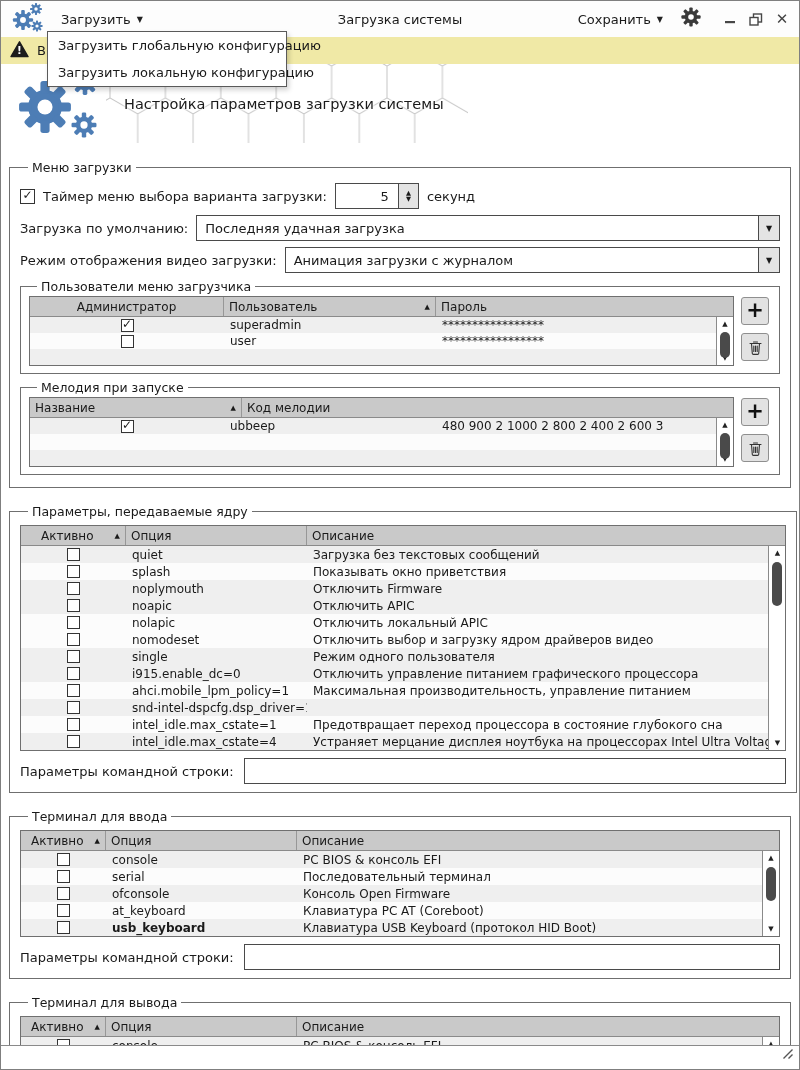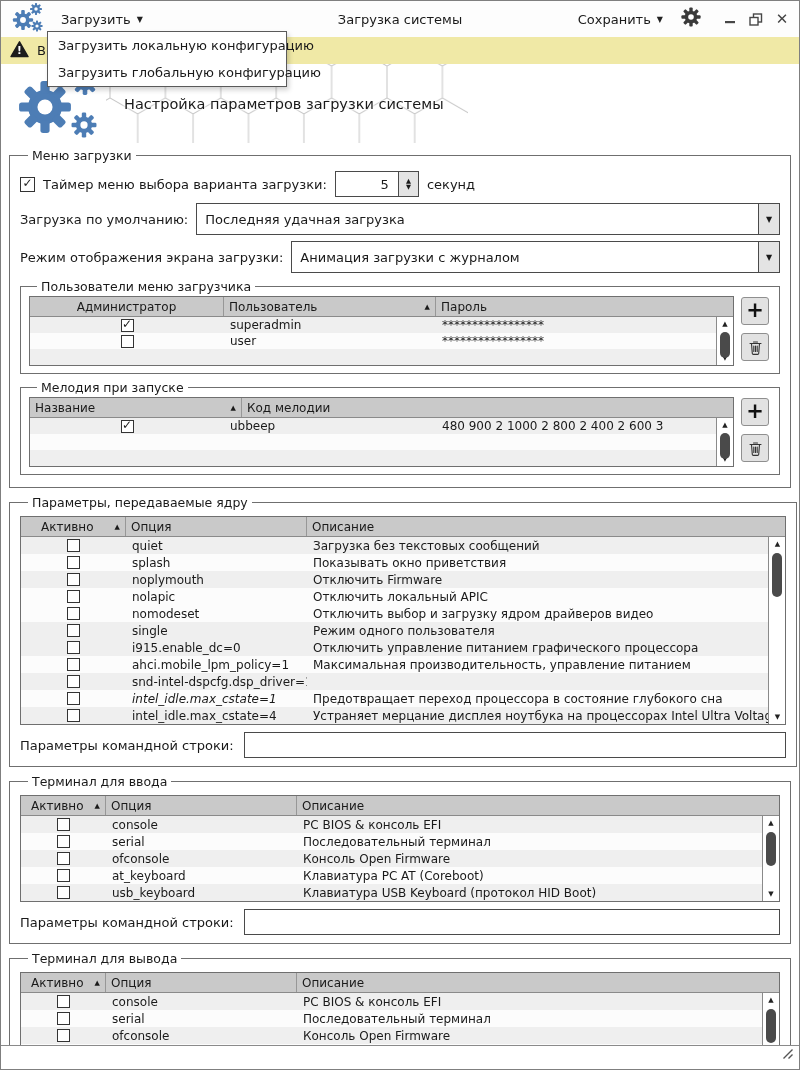--- a/index.html
+++ b/index.html
@@ -33,36 +33,36 @@
   .dropdown-item { padding:6px 10px; font-size:13px; white-space:nowrap; }
 
   
   .banner { height:80px; position:relative; }
   .banner-logo { position:absolute; left:10px; top:3px; }
   .hexwrap { position:absolute; left:105px; top:0; width:362px; height:79px; overflow:hidden; }
   .banner-title { position:absolute; left:123px; top:50%; transform:translateY(-50%); font-size:14.5px;
     text-shadow:0 0 3px #fff,0 0 3px #fff,0 0 4px #fff; z-index:2; }
 
   
-  fieldset.gb { border:1px solid #6f6f6f; margin:4px 8px 7px; padding:2px 10px 8px; }
+  fieldset.gb { border:1px solid #6f6f6f; margin:16px 8px 7px; padding:2px 10px 8px; }
   fieldset.gb legend { font-size:12.5px; padding:0 4px; margin-left:8px; }
   fieldset.gb.nested { margin:6px 0 4px; padding:2px 8px 7px; }
 
   
   .formrow { display:flex; align-items:center; gap:8px; margin:6px 0; font-size:13px; }
   .cb { width:13px; height:13px; border:1px solid #333; background:#fff; display:inline-flex;
         align-items:center; justify-content:center; flex:0 0 auto; }
   .cb.big { width:15px; height:15px; }
   .cb.checked::after { content:"✓"; font-size:12px; font-weight:bold; margin-top:-2px; }
   .spin { display:flex; border:1px solid #4a4a4a; height:26px; width:84px; background:#fff; }
   .spin-val { flex:1; display:flex; align-items:center; justify-content:flex-end; padding-right:9px; font-size:13px; }
   .spin-btn { width:20px; background:#e4e4e4; border-left:1px solid #4a4a4a; display:flex; flex-direction:column;
               align-items:center; justify-content:center; color:#1a1a1a; }
   .spin-btn span { font-size:6.5px; line-height:6px; }
-  .combo { flex:1; height:32px; border:1px solid #4a4a4a; display:flex; background:#fff; }
+  .combo { flex:1; height:26px; border:1px solid #4a4a4a; display:flex; background:#fff; }
   .combo-text { flex:1; display:flex; align-items:center; padding:0 8px; font-size:13px; white-space:nowrap; overflow:hidden; }
   .combo-btn { width:21px; background:#e4e4e4; border-left:1px solid #4a4a4a; display:flex; align-items:center; justify-content:center; }
   .combo-btn span { font-size:8px; color:#1a1a1a; }
 
   
   .tablerow { display:flex; gap:7px; align-items:flex-start; }
   .datatable { flex:1; border:1px solid #6f6f6f; position:relative; background:#fff; overflow:hidden; }
   .thead { display:flex; background:#c9c9c9; border-bottom:1px solid #8a8a8a; height:20px; }
   .th { display:flex; align-items:center; padding:0 5px; font-size:12px; border-right:1px solid #979797; }
   .th:last-child { border-right:none; }
@@ -168,22 +168,22 @@
     <span>
       <svg width="19" height="17" viewBox="0 0 19 17">
         <path d="M9.5 0.8 L18 15.6 H1 Z" fill="#1c1c1c" stroke="#1c1c1c" stroke-width="1.4" stroke-linejoin="round"></path>
         <text x="9.5" y="13.4" text-anchor="middle" font-size="10.5" font-weight="bold" fill="#fff">!</text>
       </svg>
     </span>
     <span>В</span>
   </div>
 
   <div class="dropdown-menu">
+    <div class="dropdown-item">Загрузить глобальную конфигурацию</div>
     <div class="dropdown-item">Загрузить локальную конфигурацию</div>
-    <div class="dropdown-item">Загрузить глобальную конфигурацию</div>
   </div>
 
   <div class="banner">
     <span class="banner-logo">
       <svg width="98" height="74" viewBox="0 0 98 74" style="color:#4d7db5">
         <use href="#gear-sym" transform="translate(34,40) scale(2.7)"></use>
         <use href="#gear-sym" transform="translate(74,15) scale(1.35)"></use>
         <use href="#gear-sym" transform="translate(73,58) scale(1.3)"></use>
       </svg>
     </span>
@@ -220,21 +220,21 @@
       <span>Загрузка по умолчанию:</span>
       <span class="combo">
         <span class="combo-text">Последняя удачная загрузка</span>
         <span class="combo-btn">
             <span>▼</span>
           </span>
       </span>
     </div>
 
     <div class="formrow">
-      <span>Режим отображения экрана загрузки:</span>
+      <span>Режим отображения видео загрузки:</span>
       <span class="combo">
         <span class="combo-text">Анимация загрузки с журналом</span>
         <span class="combo-btn">
             <span>▼</span>
           </span>
       </span>
     </div>
 
     <fieldset class="gb nested">
       <legend>Пользователи меню загрузчика</legend>
@@ -378,20 +378,27 @@
             <div class="td" style="width: 181px;">splash</div>
             <div class="td grow">Показывать окно приветствия</div>
           </div>
           <div class="trow odd">
             <div class="td c0" style="width: 105px;">
               <span class="cb"></span>
             </div>
             <div class="td" style="width: 181px;">noplymouth</div>
             <div class="td grow">Отключить Firmware</div>
           </div>
+          <div class="trow odd">
+            <div class="td c0" style="width: 105px;">
+              <span class="cb"></span>
+            </div>
+            <div class="td" style="width: 181px;">noapic</div>
+            <div class="td grow">Отключить APIC</div>
+          </div>
           <div class="trow even">
             <div class="td c0" style="width: 105px;">
               <span class="cb"></span>
             </div>
             <div class="td" style="width: 181px;">nolapic</div>
             <div class="td grow">Отключить локальный APIC</div>
           </div>
           <div class="trow even">
             <div class="td c0" style="width: 105px;">
               <span class="cb"></span>
@@ -423,21 +430,21 @@
           <div class="trow odd">
             <div class="td c0" style="width: 105px;">
               <span class="cb"></span>
             </div>
             <div class="td" style="width: 181px;">snd-intel-dspcfg.dsp_driver=1</div>
           </div>
           <div class="trow even">
             <div class="td c0" style="width: 105px;">
               <span class="cb"></span>
             </div>
-            <div class="td" style="width: 181px; font-style: italic;">intel_idle.max_cstate=1</div>
+            <div class="td" style="width: 181px;">intel_idle.max_cstate=1</div>
             <div class="td grow">Предотвращает переход процессора в состояние глубокого сна</div>
           </div>
           <div class="trow odd">
             <div class="td c0" style="width: 105px;">
               <span class="cb"></span>
             </div>
             <div class="td" style="width: 181px;">intel_idle.max_cstate=4</div>
             <div class="td grow">Устраняет мерцание дисплея ноутбука на процессорах Intel Ultra Voltage</div>
           </div>
         </div>
@@ -496,21 +503,21 @@
             <div class="td c0" style="width: 85px;">
               <span class="cb"></span>
             </div>
             <div class="td" style="width: 191px;">at_keyboard</div>
             <div class="td grow">Клавиатура PC AT (Coreboot)</div>
           </div>
           <div class="trow odd">
             <div class="td c0" style="width: 85px;">
               <span class="cb"></span>
             </div>
-            <div class="td" style="width: 191px;">usb_keyboard</div>
+            <div class="td" style="width: 191px; font-weight: bold;">usb_keyboard</div>
             <div class="td grow">Клавиатура USB Keyboard (протокол HID Boot)</div>
           </div>
         </div>
         <div class="vscroll">
         <span class="vs-btn">▲</span>
         <div class="vs-track">
             <div class="vs-thumb" style="top:2px;height:34px"></div>
           </div>
         <span class="vs-btn">▼</span>
       </div>

